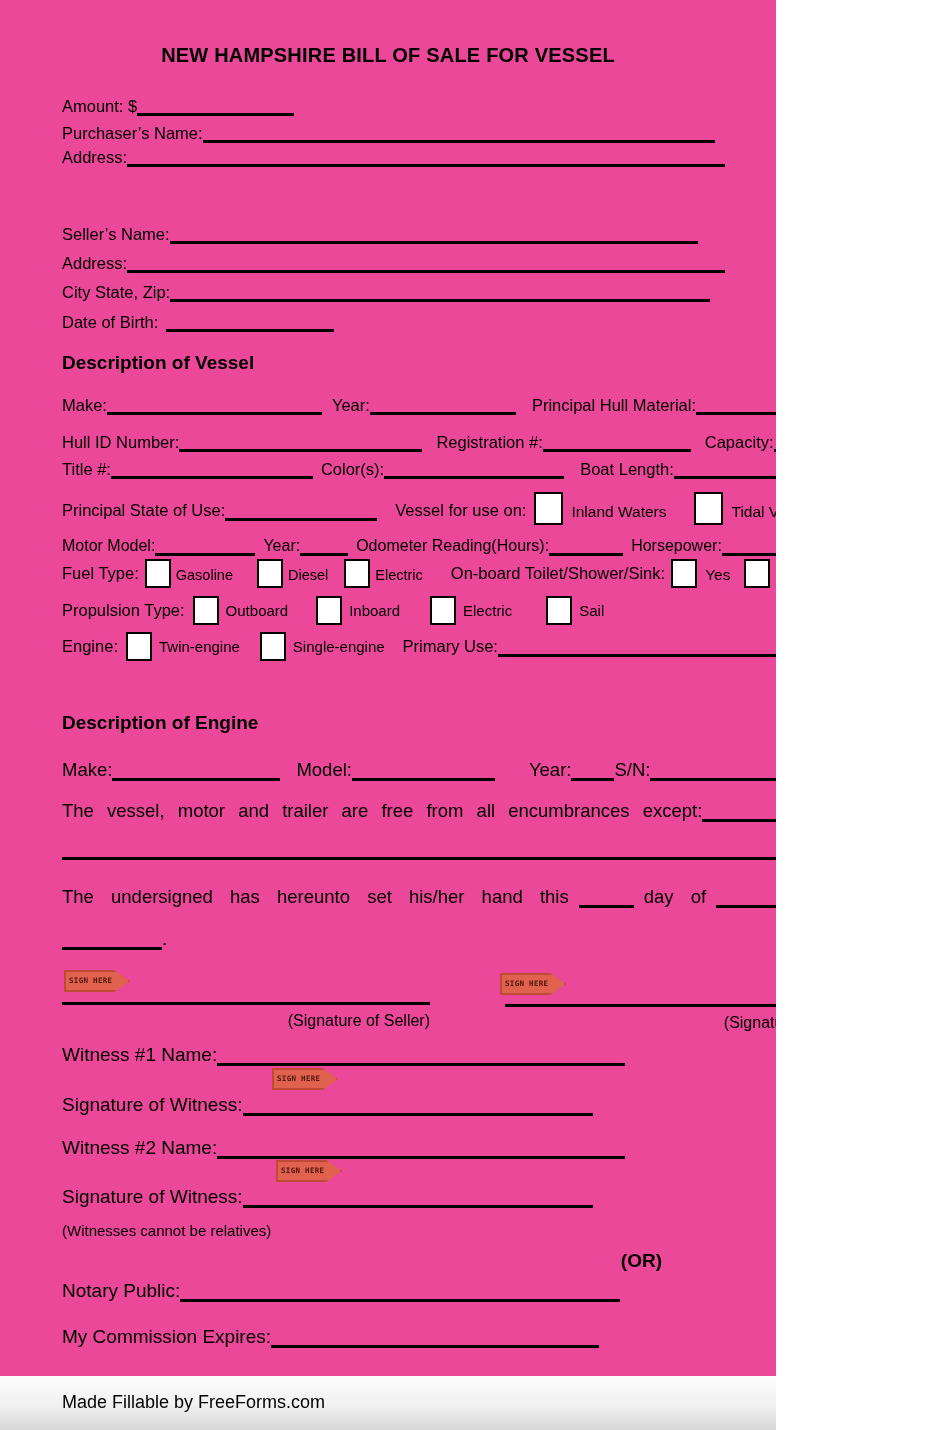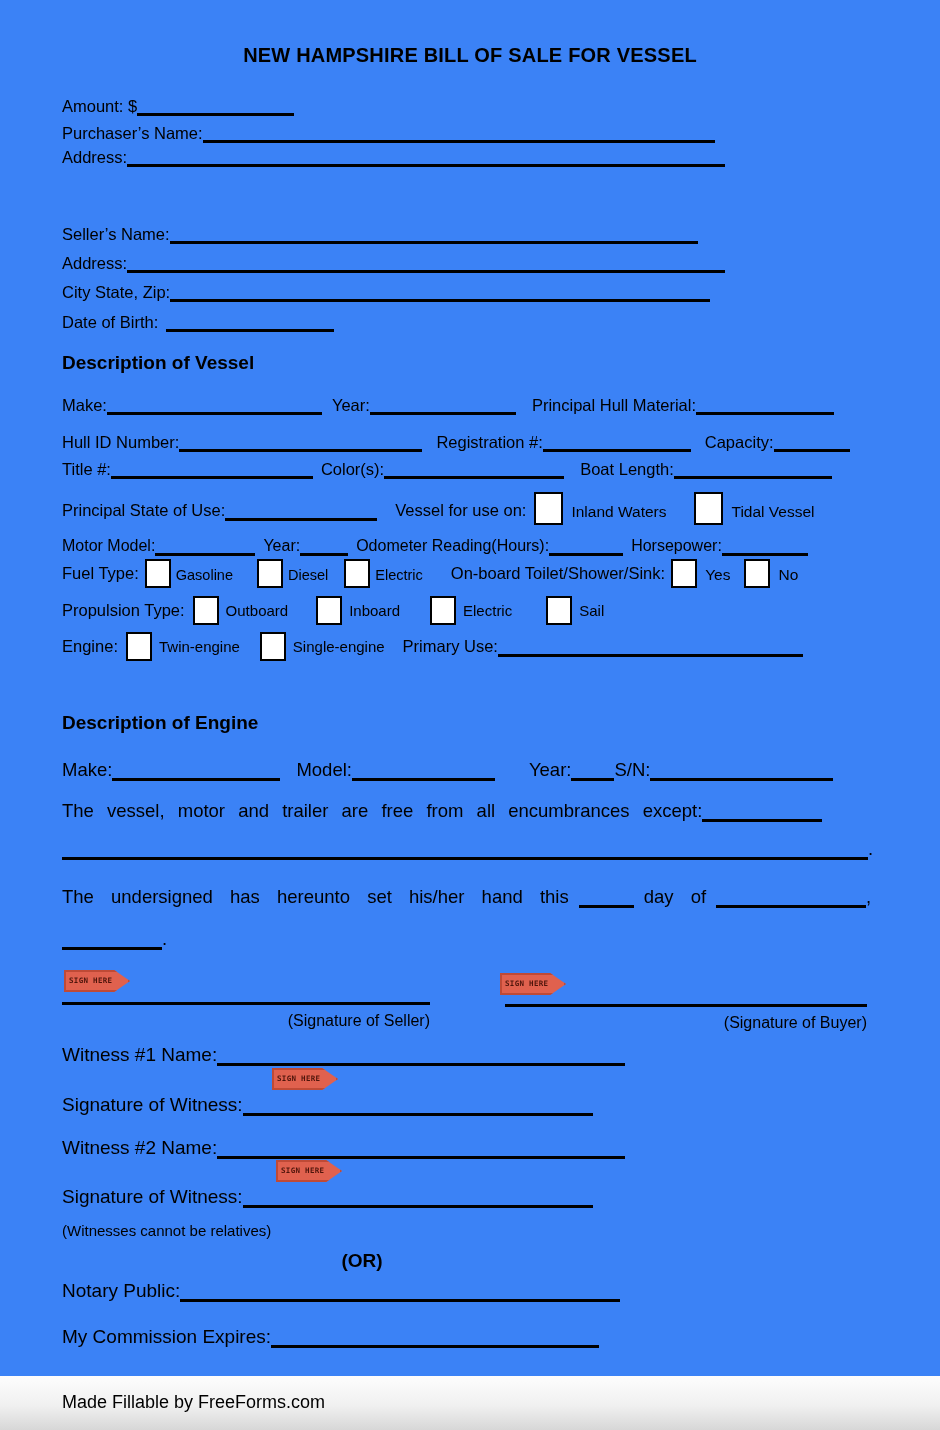--- a/index.html
+++ b/index.html
@@ -1,17 +1,17 @@
 <!DOCTYPE html>
 <html><head>
 <meta charset="utf-8">
 <style>
   html,body{margin:0;padding:0;background:#ffffff;}
   .page{
-    position:relative;width:940px;height:1430px;background:#3b82f6;
+    position:relative;width:776px;height:1430px;background:#ec4899;
     font-family:"Liberation Sans","DejaVu Sans",sans-serif;color:#000;
     overflow:hidden;
   }
   .row{
     position:absolute;left:62px;display:flex;align-items:flex-end;
     white-space:nowrap;font-size:16.5px;line-height:1.25;
   }
   .fill{
     display:inline-block;border-bottom:3px solid #000;height:1.12em;
     flex:0 0 auto;
@@ -41,21 +41,21 @@
     position:absolute;width:66px;height:22px;background:#e0614e;
     clip-path:polygon(0 0,76% 0,100% 50%,76% 100%,0 100%);
     box-shadow:inset 0 0 0 2px #bf4a36;
     display:flex;align-items:center;padding-left:5px;box-sizing:border-box;
   }
   .marker span{
     font-size:7.5px;font-weight:bold;color:#4e150b;letter-spacing:.3px;
     line-height:1;font-family:"DejaVu Sans Mono",monospace;
   }
   .note{position:absolute;left:62px;font-size:15px;}
-  .or{position:absolute;left:62px;width:600px;text-align:center;
+  .or{position:absolute;left:62px;width:600px;text-align:right;
       font-size:19px;font-weight:bold;}
   .footer{position:absolute;left:62px;top:1392px;font-size:18px;z-index:2;}
   .bottom-band{
     position:absolute;left:0;right:0;bottom:0;height:54px;z-index:1;
     background:linear-gradient(180deg,#fdfdfd 0%,#f0f0f0 55%,#d7d7d7 100%);
   }
   .ml6{margin-left:6px}.ml8{margin-left:8px}.ml10{margin-left:10px}
   .ml12{margin-left:28px}.ml14{margin-left:14px}.ml16{margin-left:16px}
   .ml18{margin-left:18px}.ml20{margin-left:20px}.ml24{margin-left:24px}
   .ml28{margin-left:28px}.ml30{margin-left:30px}.ml34{margin-left:34px}

